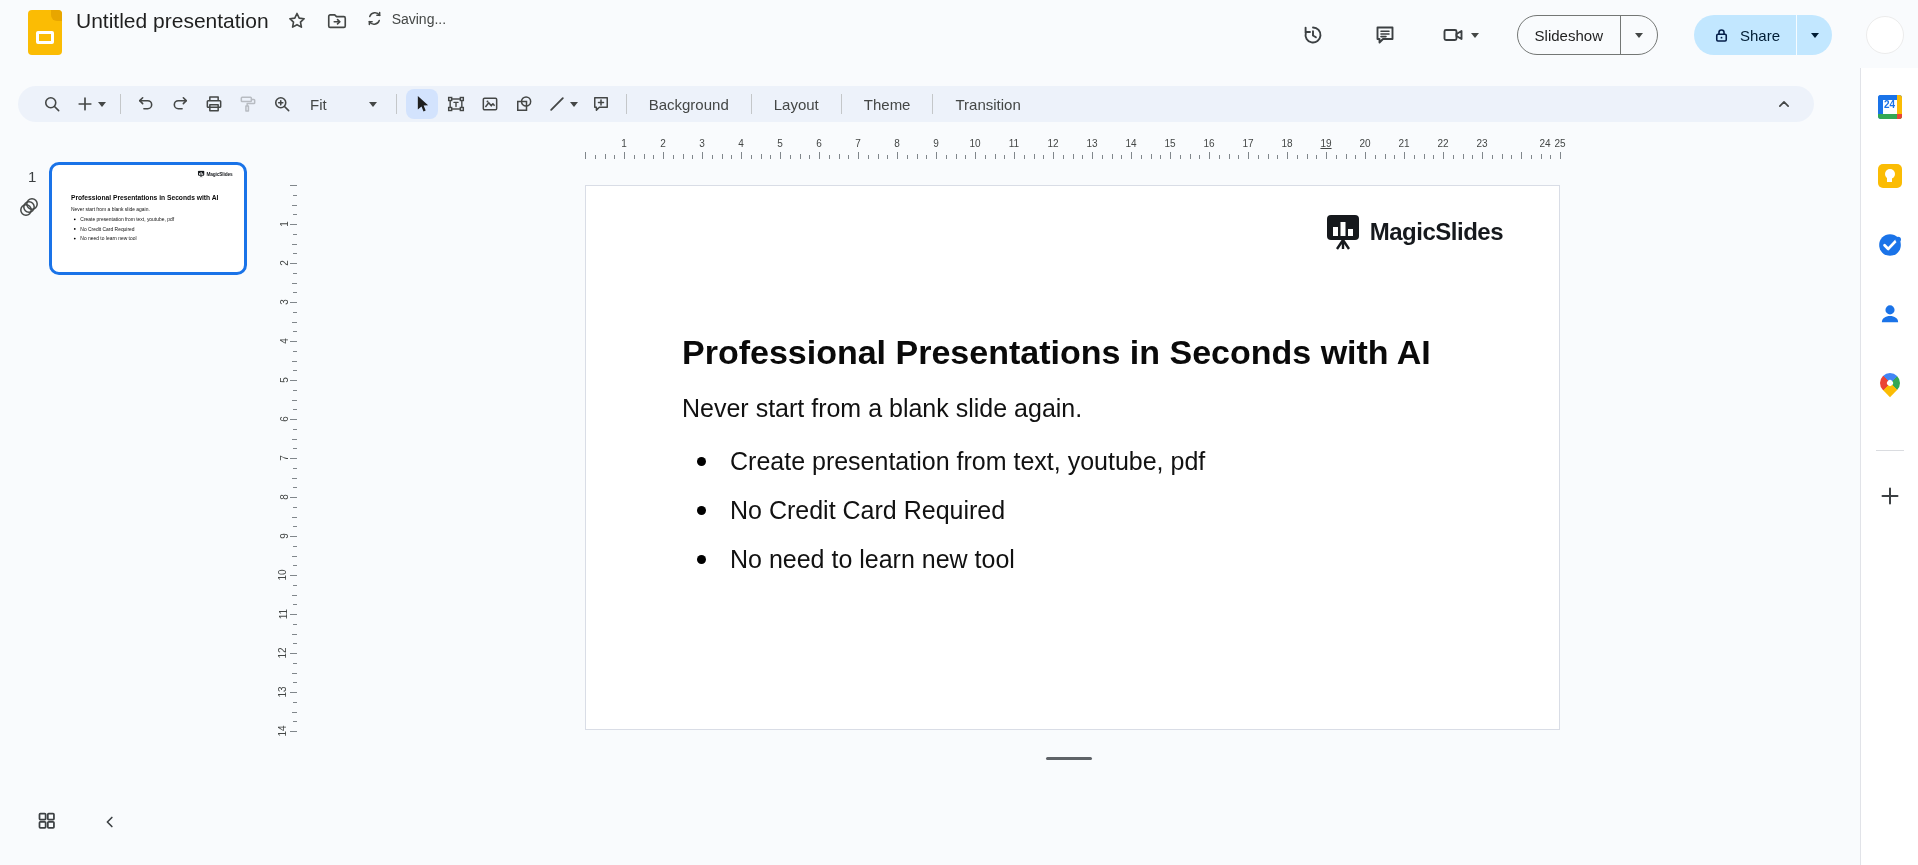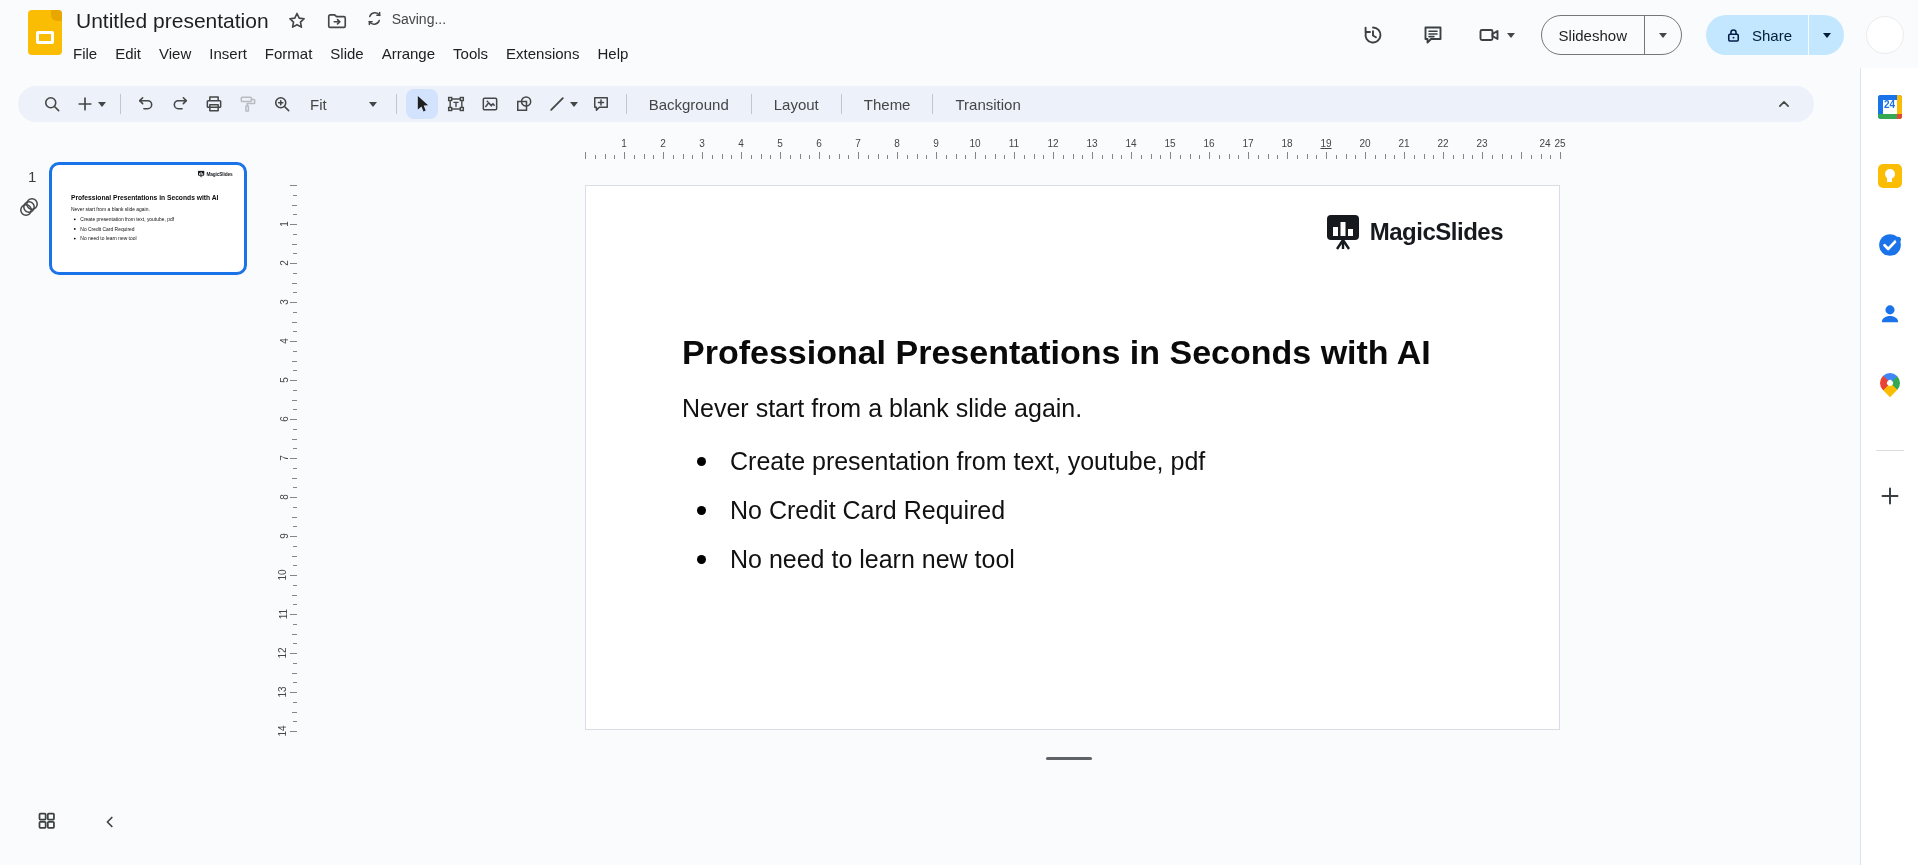--- a/index.html
+++ b/index.html
@@ -15,21 +15,21 @@
     background:#e8a600; border-radius:0 4px 0 6px; }
   .app-logo .sheet { position:absolute; left:8px; top:21px; width:18px; height:13px;
     border:3px solid #fff; border-radius:2px; }
   .title-row { left:76px; top:9px; height:28px; display:flex; align-items:flex-start; gap:16px; }
   .doc-title { font-size:21px; color:#1f1f1f; white-space:nowrap; }
   .tb-ico { width:24px; height:24px; display:flex; align-items:center; justify-content:center; cursor:pointer; }
   .saving { display:flex; align-items:center; gap:8px; color:#444746; font-size:14px; }
   .menu-row { left:64px; top:42px; display:flex; }
   .menu-item { font-size:15px; color:#202124; padding:3px 9px; border-radius:11px; cursor:pointer; }
 
-  .top-actions { right:14px; top:13px; height:44px; display:flex; align-items:center; gap:16px; }
+  .top-actions { right:14px; top:13px; height:44px; display:flex; align-items:center; gap:28px; }
   .icon-btn { width:44px; height:44px; border-radius:50%; display:flex; align-items:center; justify-content:center; cursor:pointer; }
   .cam-group { display:flex; align-items:center; gap:6px; padding:0 6px; cursor:pointer; }
   .dd { width:0; height:0; border-left:4.5px solid transparent; border-right:4.5px solid transparent; border-top:5px solid #444746; }
   .pill { height:40px; border-radius:20px; display:flex; align-items:stretch; overflow:hidden; }
   .slideshow-btn { border:1px solid #747775; background:transparent; margin-left:4px; }
   .slideshow-main { display:flex; align-items:center; padding:0 17px; font-size:15px; color:#1f1f1f; cursor:pointer; }
   .slideshow-arrow { width:37px; display:flex; align-items:center; justify-content:center; border-left:1px solid #747775; cursor:pointer; }
   .share-btn { background:#c2e7ff; margin-left:8px; }
   .share-main { display:flex; align-items:center; gap:9px; padding:0 16px 0 18px; cursor:pointer; }
   .share-label { font-size:15px; font-weight:500; color:#001d35; }
@@ -134,33 +134,20 @@
       <svg width="19" height="19" viewBox="0 0 24 24" fill="none" stroke="#444746" stroke-width="1.9" stroke-linecap="round">
         <path d="M6 9.5A7 7 0 0 1 18.5 8"></path>
           <path d="M18.5 4.5V8H15"></path>
         <path d="M18 14.5A7 7 0 0 1 5.5 16"></path>
           <path d="M5.5 19.5V16H9"></path>
       </svg>
       <span>Saving...</span>
     </span>
   </div>
 
-  <div class="abs menu-row">
-
-  <span class="menu-item">File</span>
-      <span class="menu-item">Edit</span>
-      <span class="menu-item">View</span>
-      <span class="menu-item">Insert</span>
-      <span class="menu-item">Format</span>
-      <span class="menu-item">Slide</span>
-      <span class="menu-item">Arrange</span>
-      <span class="menu-item">Tools</span>
-      <span class="menu-item">Extensions</span>
-      <span class="menu-item">Help</span>
-    </div>
 
   <div class="abs top-actions">
     <span class="icon-btn">
       <svg width="24" height="24" viewBox="0 0 24 24" fill="none" stroke="#3c4043" stroke-width="1.9" stroke-linecap="round">
         <path d="M12 4.5a7.5 7.5 0 1 1-7.2 5.4"></path>
           <path d="M4.6 4.6v4.4H9"></path>
         <path d="M12 8.3v4.2l2.9 1.7"></path>
       </svg>
     </span>
     <span class="icon-btn">

